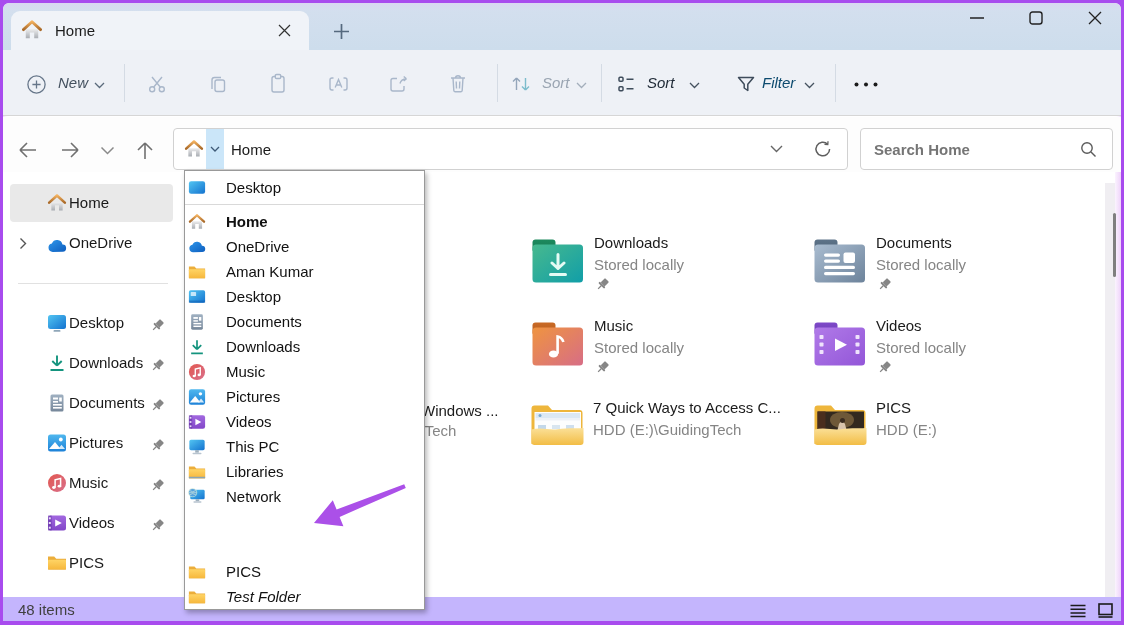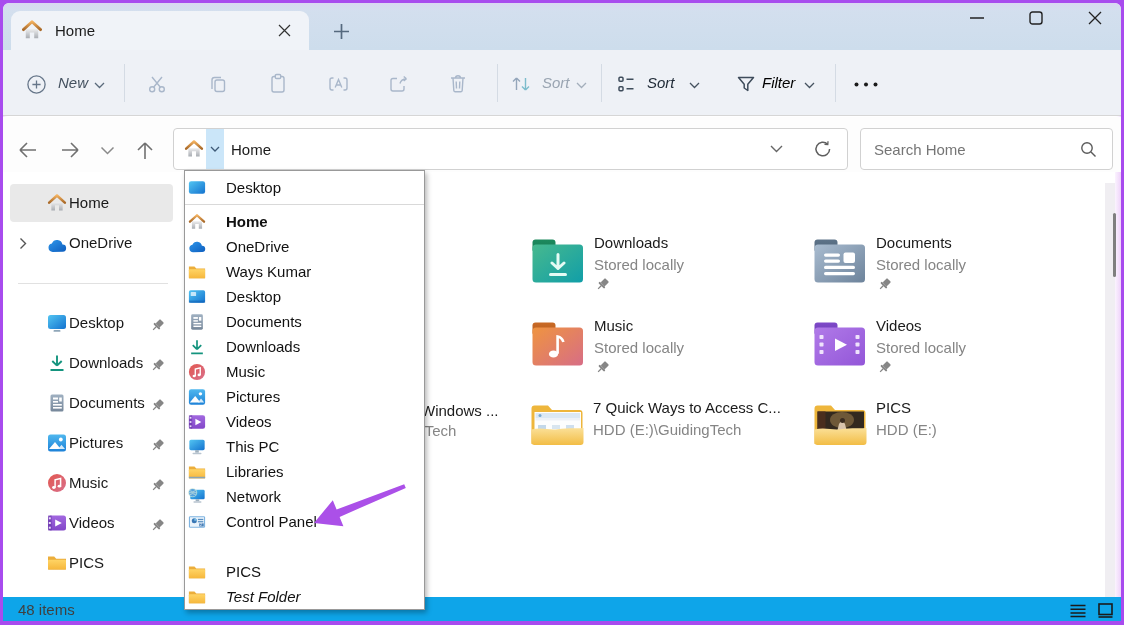--- a/index.html
+++ b/index.html
@@ -9,33 +9,33 @@
 #win { position:absolute; left:3px; top:3px; width:1118px; height:618px; background:#fff; overflow:hidden; border-radius:6px 6px 0 0; box-shadow: inset 0 0 5px rgba(190,120,245,0.55); }
 .abs { position:absolute; }
 #tabstrip { position:absolute; left:0; top:0; width:1118px; height:47px; background:linear-gradient(#d8d7f1 0px,#d3dfee 8px,#cdddec 46px); border-radius:6px 6px 0 0; }
 #tab { position:absolute; left:8px; top:8px; width:298px; height:39px; background:#f0f3f8; border-radius:9px 9px 0 0; }
 #tabtext { position:absolute; left:44px; top:11px; font-size:15px; color:#1c1c1c; }
 #toolbar { position:absolute; left:0; top:47px; width:1118px; height:66px; background:#eef1f6; border-bottom:1px solid #d6d6d6; }
 .tsep { position:absolute; top:14px; width:1px; height:38px; background:#d4dbe4; }
 .tlabel { position:absolute; top:24px; font-size:15px; color:#44515f;font-style:italic; }
 #addrrow { position:absolute; left:0; top:114px; width:1118px; height:55px; background:#fdfdfd; }
 #addrbox { position:absolute; left:170px; top:11px; width:675px; height:42px; border:1px solid #d1d1d1; border-radius:4px; background:#fff; }
-#searchbox { position:absolute; left:857px; top:11px; width:253px; height:42px; border:1px solid #d1d1d1; border-radius:4px; background:#fff; }
+#searchbox { position:absolute; left:857px; top:11px; width:253px; height:42px; border:1px solid #d1d1d1; border-radius:4px; background:#fff;font-weight:bold; }
 #main { position:absolute; left:0; top:169px; width:1118px; height:425px; background:#fff; }
 #sidebar { position:absolute; left:0; top:0; width:182px; height:425px; }
 .srow { position:absolute; left:0; width:182px; height:38px; }
 .sic { position:absolute; left:44px; top:9px; width:20px; height:20px; }
 .stx { position:absolute; left:66px; top:10px; font-size:15px; color:#191919; }
 .pin { position:absolute; width:15px; height:15px; }
 #selrow { position:absolute; left:7px; top:12px; width:163px; height:38px; background:#e9e9e9; border-radius:4px; }
 #sbsep { position:absolute; left:15px; top:111px; width:150px; height:1px; background:#e1e1e1; }
 #scrolltrack { position:absolute; left:1102px; top:11px; width:10px; height:414px; background:#f0eef2; }
 #lav { position:absolute; left:1112px; top:0px; width:6px; height:425px; background:linear-gradient(90deg,#fbf3fe,#eed3fa); }
 #scrollthumb { position:absolute; left:8px; top:30px; width:3px; height:64px; background:#7f7f7f; border-radius:2px; }
-#statusbar { position:absolute; left:0; top:594px; width:1118px; height:24px; background:#0ea5e9; }
+#statusbar { position:absolute; left:0; top:594px; width:1118px; height:24px; background:#c4b5fd; }
 #itemcount { position:absolute; left:15px; top:4px; font-size:15px; color:#404040; }
 .tile { position:absolute; }
 .ticon { position:absolute; left:0; top:3px; width:53px; height:44px; }
 .tile-title { position:absolute; left:63px; top:-2px; font-size:15px; color:#1b1b1b; white-space:nowrap; }
 .tile-sub { position:absolute; left:63px; top:20px; font-size:15px; color:#858585; white-space:nowrap; }
 .tile .pin { left:64px; top:41px; }
 #menu { position:absolute; left:181px; top:167px; width:241px; height:440px; background:#fff; border:1px solid #999; box-shadow:2px 3px 5px rgba(0,0,0,0.28); }
 .mrow { position:absolute; left:0; width:239px; height:25px; }
 .mic { position:absolute; left:3px; top:4px; width:18px; height:18px; }
 .mtx { position:absolute; left:41px; top:4px; font-size:15px; color:#111; }
@@ -201,21 +201,21 @@
           <rect x="3" y="12.8" width="4" height="4" rx="1"></rect>
           <path d="M10.5 5.2 H17.5 M10.5 14.8 H17.5"></path>
         </svg>
     <div class="tlabel" style="left:644px; color:#1f2a36;">Sort</div>
     <svg class="abs" style="left:686px; top:32px;" width="11" height="7" viewBox="0 0 11 7">
           <path d="M1 1 L5.5 5.5 L10 1" fill="none" stroke="#45525f" stroke-width="1.3"></path>
         </svg>
     <svg class="abs" style="left:733px; top:24px;" width="20" height="20" viewBox="0 0 20 20" fill="none" stroke="#3e4c5b" stroke-width="1.5">
           <path d="M2.5 3.5 H17.5 L11.8 10.2 V16.5 L8.2 14 V10.2 Z" stroke-linejoin="round"></path>
         </svg>
-    <div class="tlabel" style="left:759px; color:#000000;text-align:right;">Filter</div>
+    <div class="tlabel" style="left:759px; color:#0c4a6e;text-align:right;">Filter</div>
     <svg class="abs" style="left:801px; top:32px;" width="11" height="7" viewBox="0 0 11 7">
           <path d="M1 1 L5.5 5.5 L10 1" fill="none" stroke="#45525f" stroke-width="1.3"></path>
         </svg>
     <div class="tsep" style="left:832px;"></div>
     <svg class="abs" style="left:851px; top:32px;" width="24" height="5" viewBox="0 0 24 5">
           <circle cx="2.5" cy="2.5" r="2" fill="#1b1b1b"></circle>
           <circle cx="12" cy="2.5" r="2" fill="#1b1b1b"></circle>
           <circle cx="21.5" cy="2.5" r="2" fill="#1b1b1b"></circle>
         </svg>
   </div>
@@ -528,21 +528,21 @@
       <svg class="mic" viewBox="0 0 22 15">
             <path d="M6.3 14 a4.7 4.7 0 0 1 -0.9 -9.3 a6.1 6.1 0 0 1 11.6 1.2 a3.9 3.9 0 0 1 0.3 7.8 z" fill="url(#cloudg)"></path>
           </svg>
       <div class="mtx">OneDrive</div>
     </div>
     <div class="mrow" style="top:88px;">
       <svg class="mic" viewBox="0 0 20 17">
             <path d="M1 2.5 h6.2 l2 2.2 H19 V15.5 H1 z" fill="url(#foldyt)"></path>
             <rect x="1" y="5.5" width="18" height="10" rx="1" fill="url(#foldy)"></rect>
           </svg>
-      <div class="mtx">Ways Kumar</div>
+      <div class="mtx">Aman Kumar</div>
     </div>
     <div class="mrow" style="top:113px;">
       <svg class="mic" viewBox="0 0 20 18">
             <rect x="1" y="1.5" width="18" height="14" rx="2" fill="url(#scrg)"></rect>
             <rect x="3" y="3.5" width="6" height="4.5" rx="0.8" fill="#d5edfb" opacity="0.9"></rect>
             <rect x="1" y="13" width="18" height="2.5" fill="#0f62b5" opacity="0.6"></rect>
           </svg>
       <div class="mtx">Desktop</div>
     </div>
     <div class="mrow" style="top:138px;">
@@ -610,33 +610,20 @@
       <div class="mtx">Network</div>
     </div>
     <div class="mrow" style="top:288px;">
       <svg class="mic" viewBox="0 0 20 17">
             <path d="M1 2.5 h6.2 l2 2.2 H19 V15.5 H1 z" fill="url(#foldyt)"></path>
             <rect x="1" y="5.5" width="18" height="10" rx="1" fill="url(#foldy)"></rect>
             <rect x="1" y="13.8" width="18" height="1.7" fill="#8aa5b5"></rect>
           </svg>
       <div class="mtx">Libraries</div>
     </div>
-    <div class="mrow" style="top:338px;">
-      <svg class="mic" viewBox="0 0 20 20">
-            <rect x="1" y="3.5" width="18" height="13" rx="1.5" fill="#7db3e0"></rect>
-            <rect x="2.2" y="4.7" width="15.6" height="10.6" fill="#eaf3fb"></rect>
-            <circle cx="7" cy="8.5" r="2.8" fill="#3a77b5"></circle>
-            <path d="M7 8.5 L7 5.7 A2.8 2.8 0 0 1 9.8 8.5 z" fill="#79c0e8"></path>
-            <rect x="11" y="6.5" width="6" height="1.4" fill="#5a8fc0"></rect>
-            <rect x="11" y="9" width="6" height="1.4" fill="#5a8fc0"></rect>
-            <rect x="12.5" y="11.5" width="5" height="3.5" fill="#4a80b8"></rect>
-            <text x="13.2" y="14.6" font-size="3.8" fill="#fff" font-family="Liberation Sans">2</text>
-          </svg>
-      <div class="mtx">Control Panel</div>
-    </div>
     <div class="mrow" style="top:388px;">
       <svg class="mic" viewBox="0 0 20 17">
             <path d="M1 2.5 h6.2 l2 2.2 H19 V15.5 H1 z" fill="url(#foldyt)"></path>
             <rect x="1" y="5.5" width="18" height="10" rx="1" fill="url(#foldy)"></rect>
           </svg>
       <div class="mtx">PICS</div>
     </div>
     <div class="mrow" style="top:413px;font-style:italic;">
       <svg class="mic" viewBox="0 0 20 17">
             <path d="M1 2.5 h6.2 l2 2.2 H19 V15.5 H1 z" fill="url(#foldyt)"></path>

